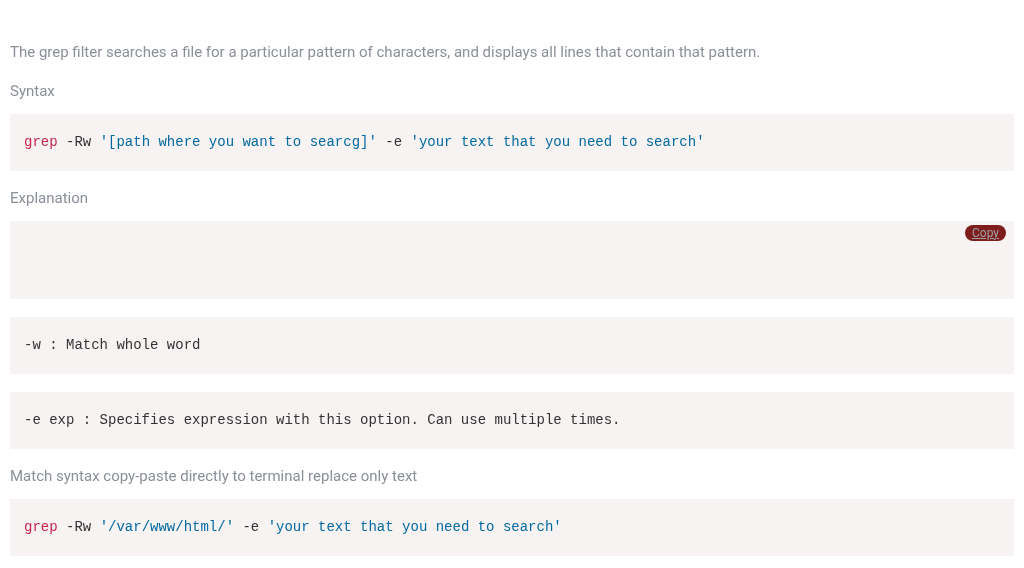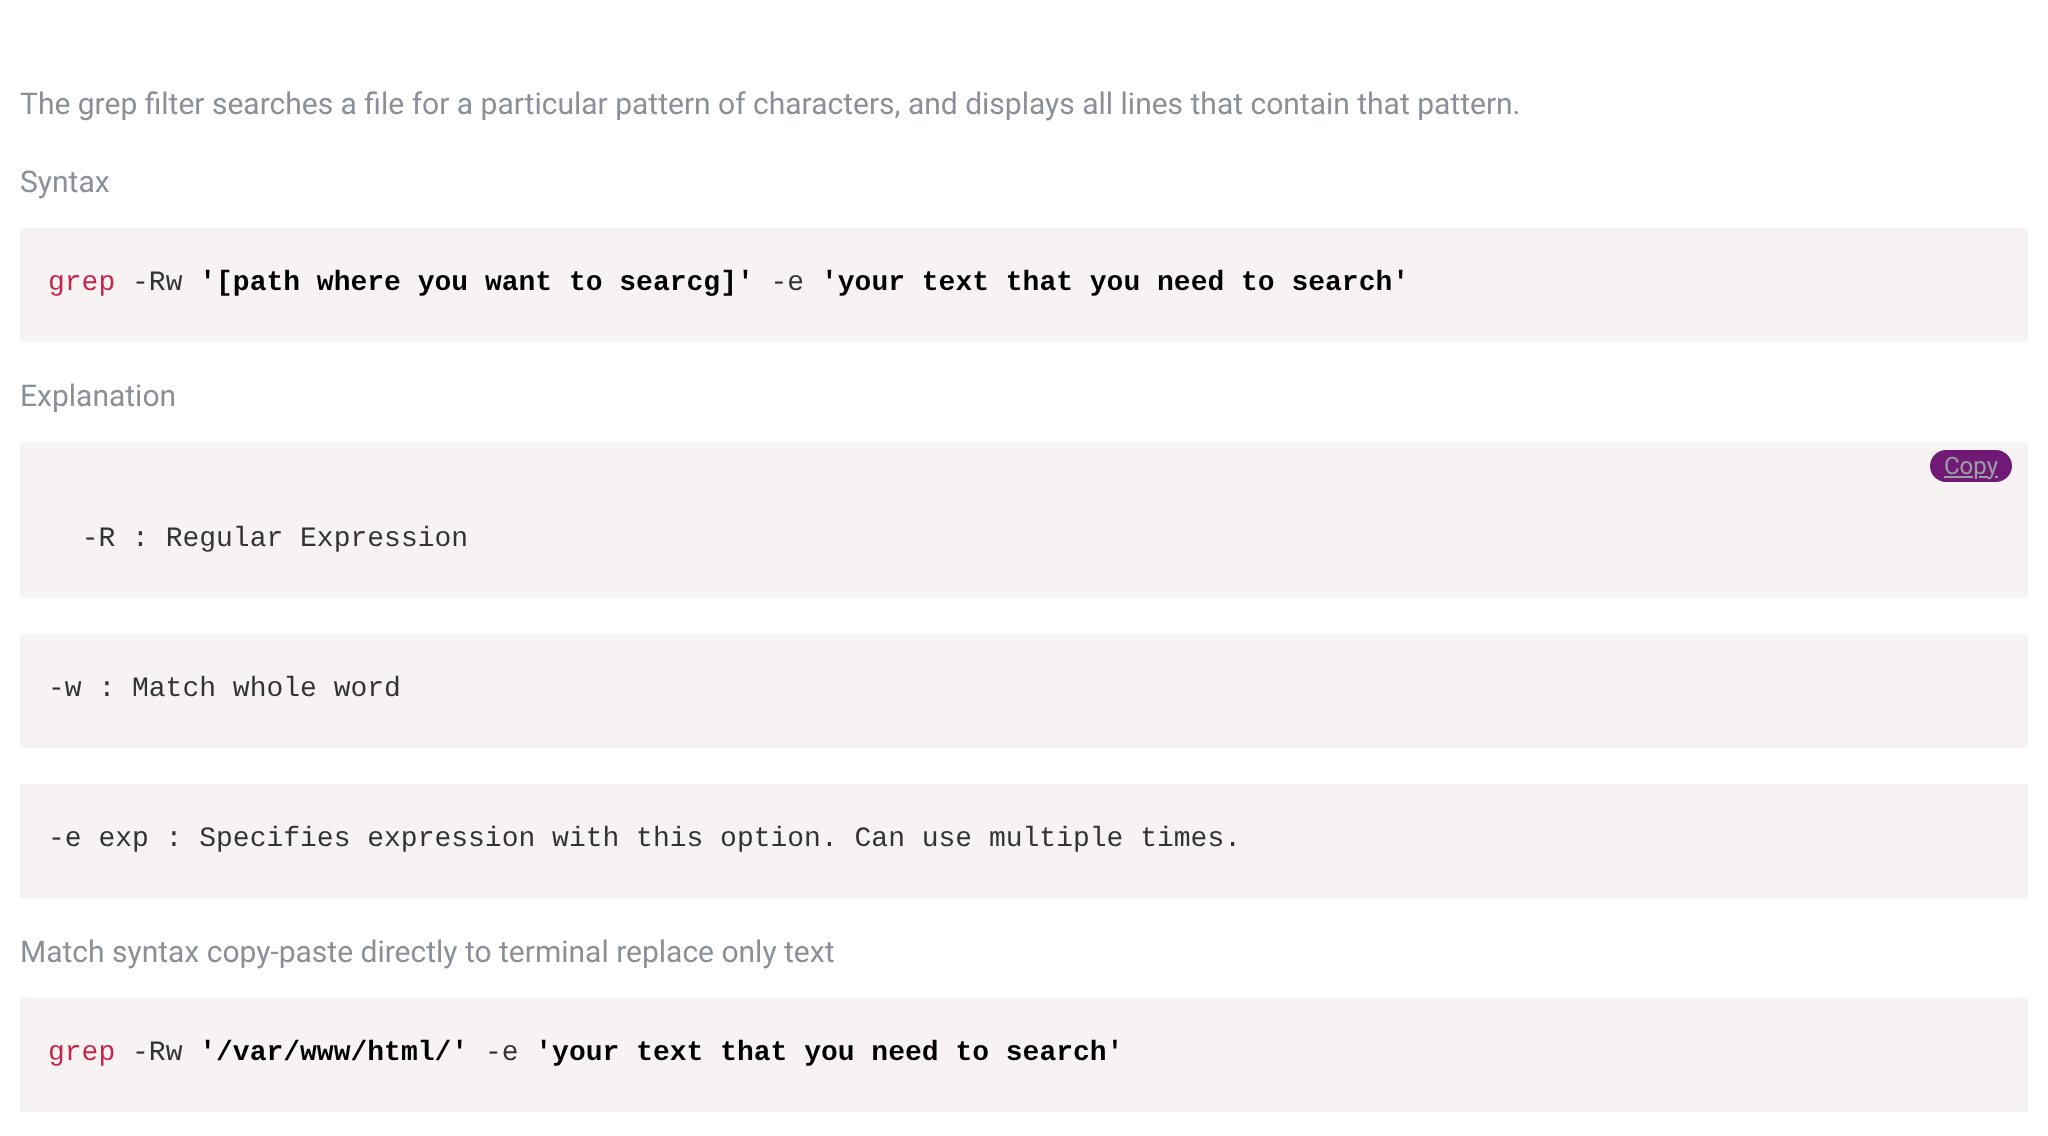--- a/index.html
+++ b/index.html
@@ -29,50 +29,50 @@
       padding: 18px 14px;
       margin-bottom: 18px;
       font-family: "Consolas", "Monaco", "Courier New", monospace;
       font-size: 14px;
       line-height: 1.5;
       white-space: pre;
       color: #333;
     }
     .tok-cmd { color: #c7254e; text-align: center; }
     .tok-flag { color: #333; }
-    .tok-str { color: #000000; font-weight: bold; }
+    .tok-str { color: #0369a1; }
     .tok-plain { color: #333; }
     .copy-btn {
       position: absolute;
       top: 4px;
       right: 8px;
       font-family: -apple-system, BlinkMacSystemFont, "Segoe UI", Roboto, Arial, sans-serif;
       font-size: 12px;
       color: #9aa0a6;
-      background: #701a75;
+      background: #7f1d1d;
       border: none;
       padding: 1px 7px;
       border-radius: 8px;
       text-decoration: underline;
       cursor: pointer;
     }
   </style>
 </head>
 <body>
 
 <div class="text-block">The grep filter searches a file for a particular pattern of characters, and displays all lines that contain that pattern.</div>
 
 <div class="section-label">Syntax</div>
 
 <div class="code-block"><span class="tok-cmd">grep</span><span class="tok-flag"> -Rw </span><span class="tok-str">'[path where you want to searcg]'</span><span class="tok-flag"> -e </span><span class="tok-str">'your text that you need to search'</span></div>
 
 <div class="section-label">Explanation</div>
 
 <div class="code-block">
-  <button class="copy-btn">Copy</button><span class="tok-plain">-R : Regular Expression</span></div>
+  <button class="copy-btn">Copy</button></div>
 
 <div class="code-block"><span class="tok-plain">-w : Match whole word</span></div>
 
 <div class="code-block"><span class="tok-plain">-e exp : Specifies expression with this option. Can use multiple times.</span></div>
 
 <div class="section-label">Match syntax copy-paste directly to terminal replace only text</div>
 
 <div class="code-block"><span class="tok-cmd">grep</span><span class="tok-flag"> -Rw </span><span class="tok-str">'/var/www/html/'</span><span class="tok-flag"> -e </span><span class="tok-str">'your text that you need to search'</span></div>
 
 </body></html>

